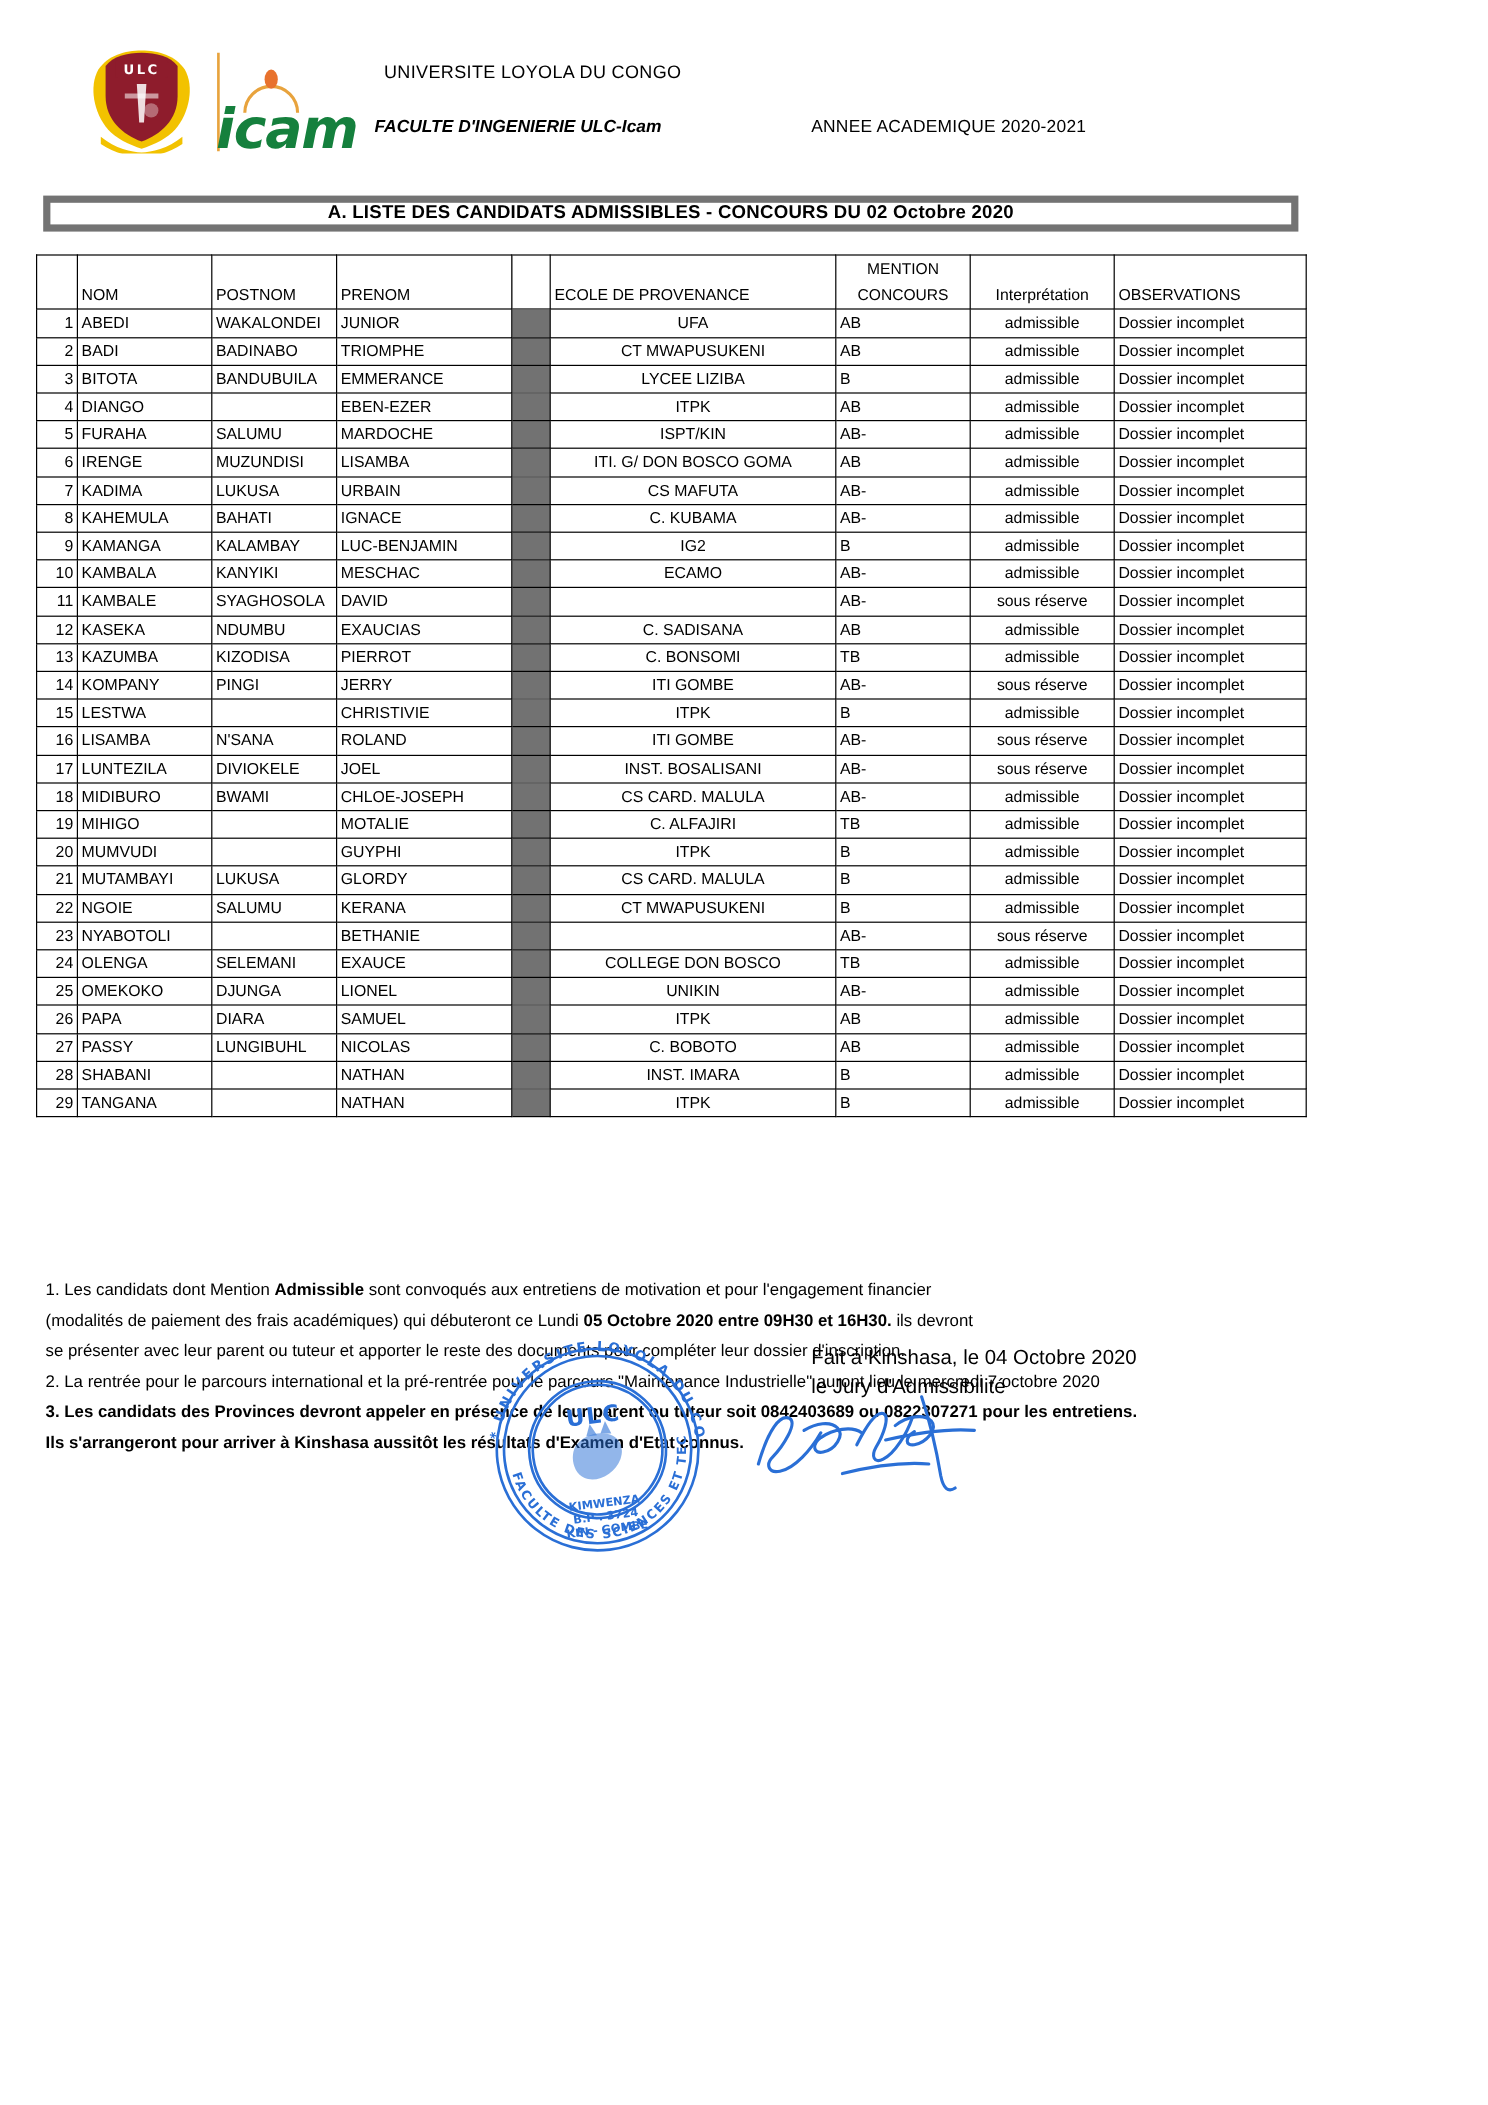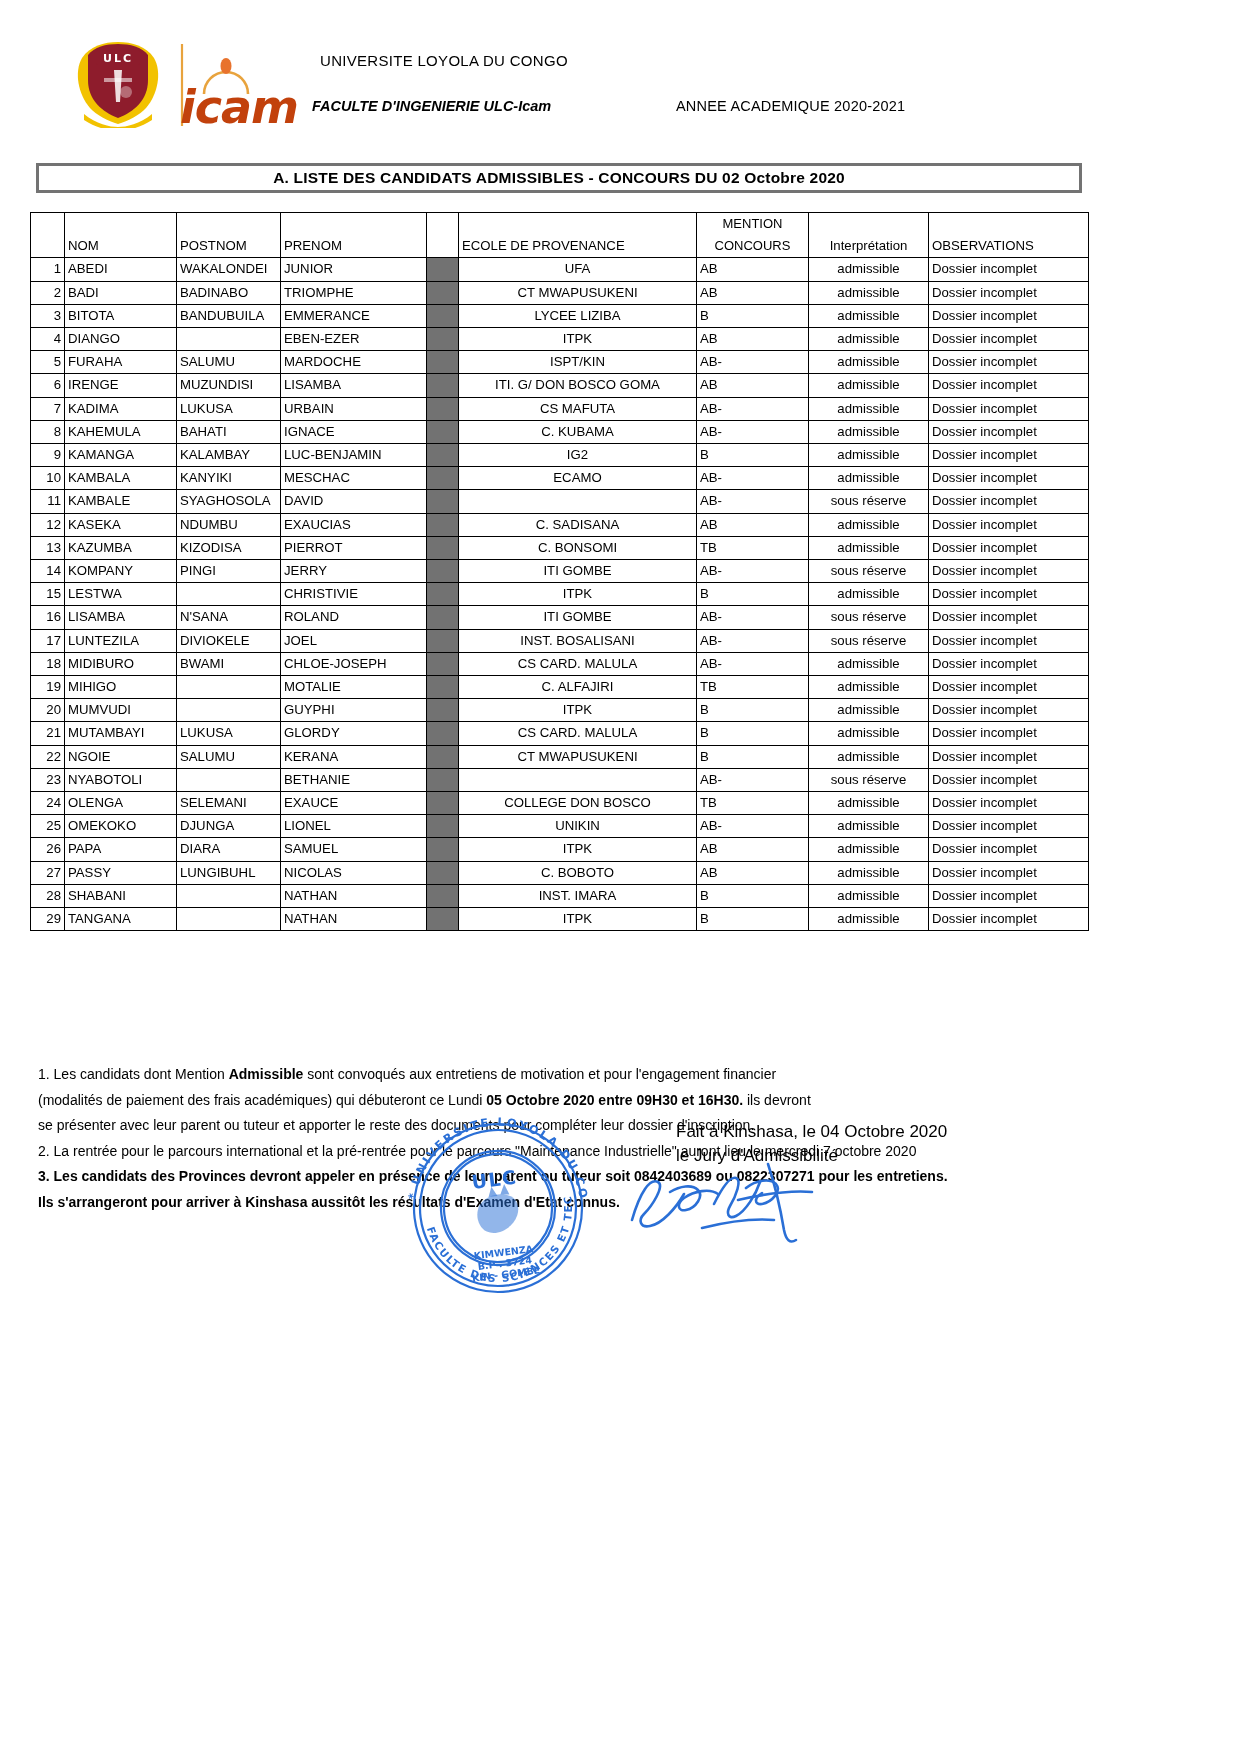--- a/index.html
+++ b/index.html
@@ -54,21 +54,21 @@
   }
   .icam-word {
     position: absolute;
     left: 112px;
     top: 56px;
     font-family: "DejaVu Sans", sans-serif;
     font-size: 46px;
     font-weight: 700;
     font-style: italic;
     letter-spacing: -1px;
-    color: #c2410c;
+    color: #15803d;
     line-height: 1;
   }
   .hdr-univ {
     position: absolute;
     left: 320px;
     top: 52px;
     font-size: 15px;
     letter-spacing: 0.3px;
   }
   .hdr-fac {
@@ -87,21 +87,21 @@
     letter-spacing: 0.2px;
   }
 
   
   .title-banner {
     position: absolute;
     left: 36px;
     top: 163px;
     width: 1046px;
     height: 30px;
-    border: 3px solid #737373;
+    border: 6px solid #737373;
     box-sizing: border-box;
     display: flex;
     align-items: center;
     justify-content: center;
   }
   .title-banner .inner {
     font-size: 15.5px;
     font-weight: 700;
     letter-spacing: 0.2px;
   }

